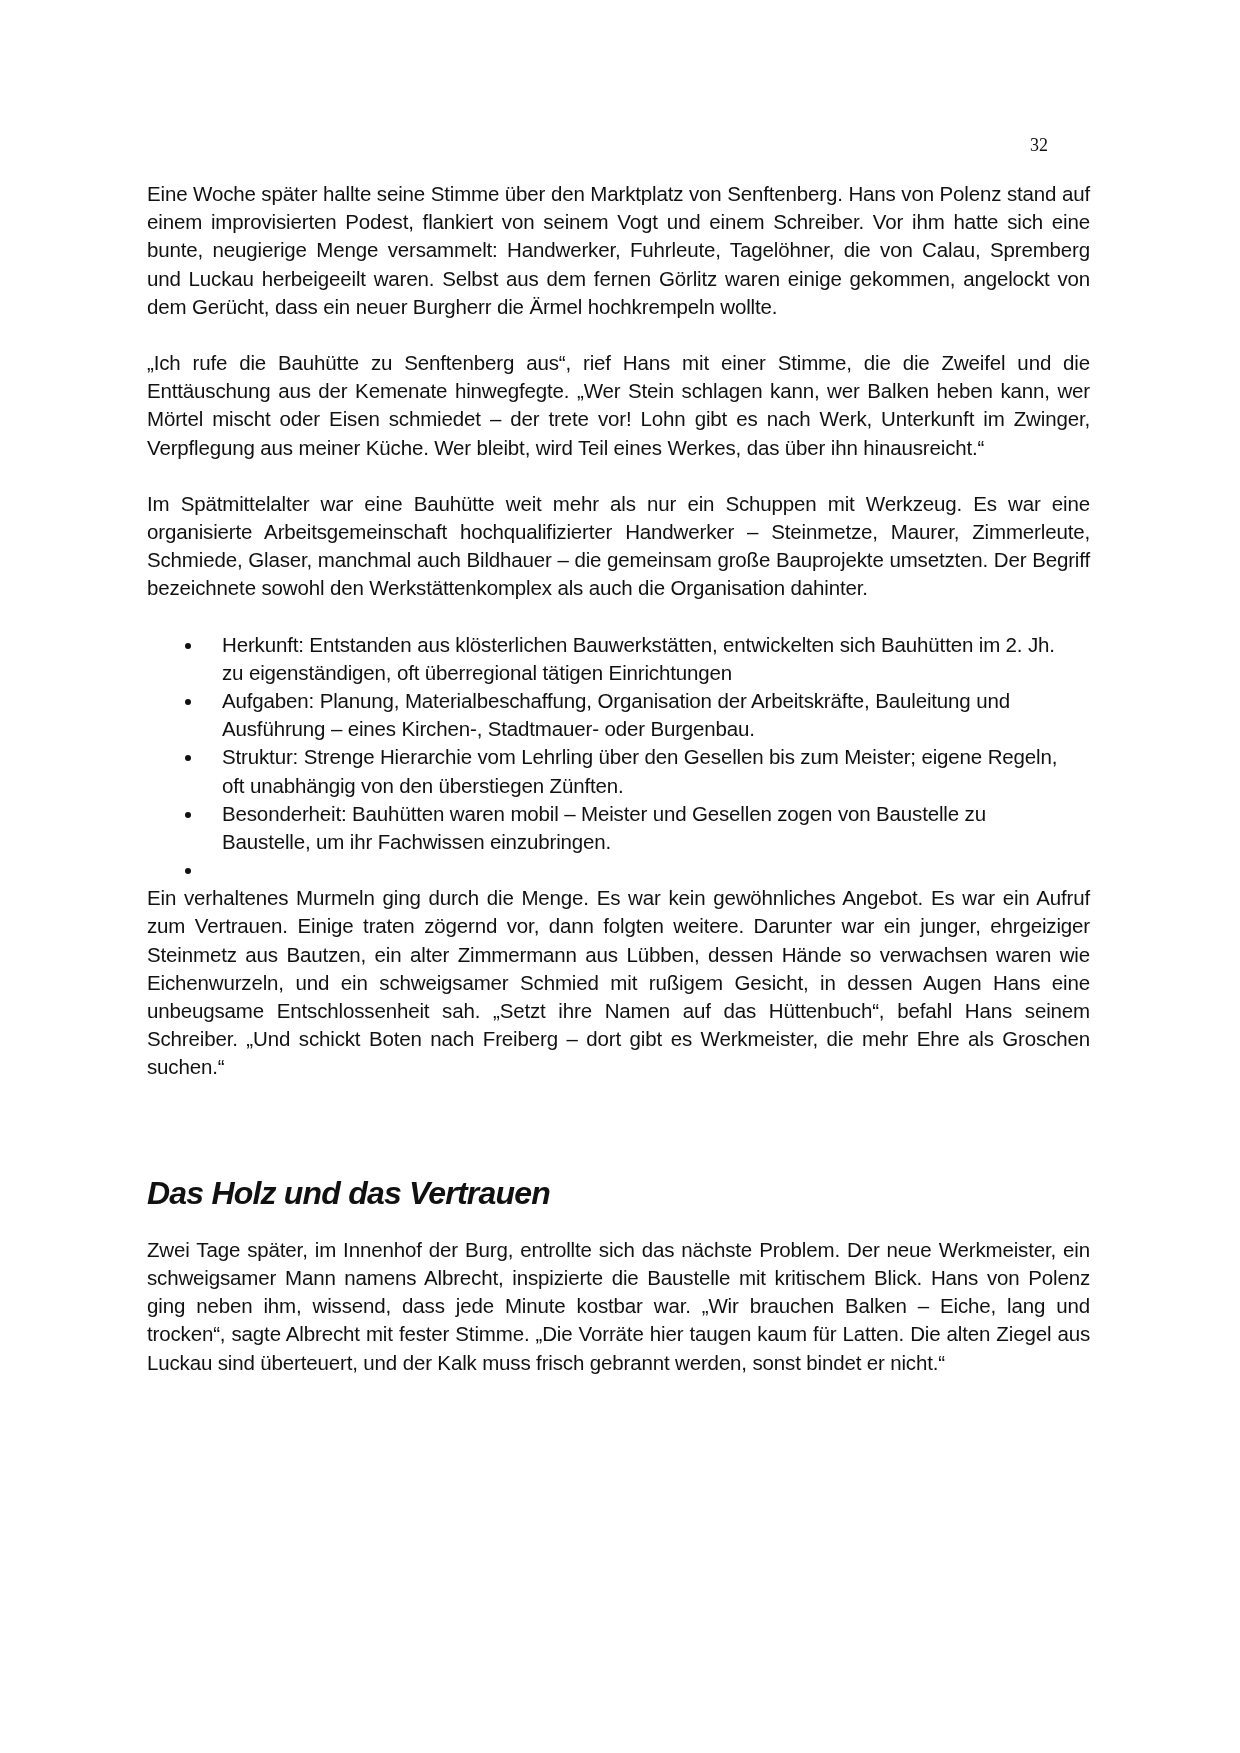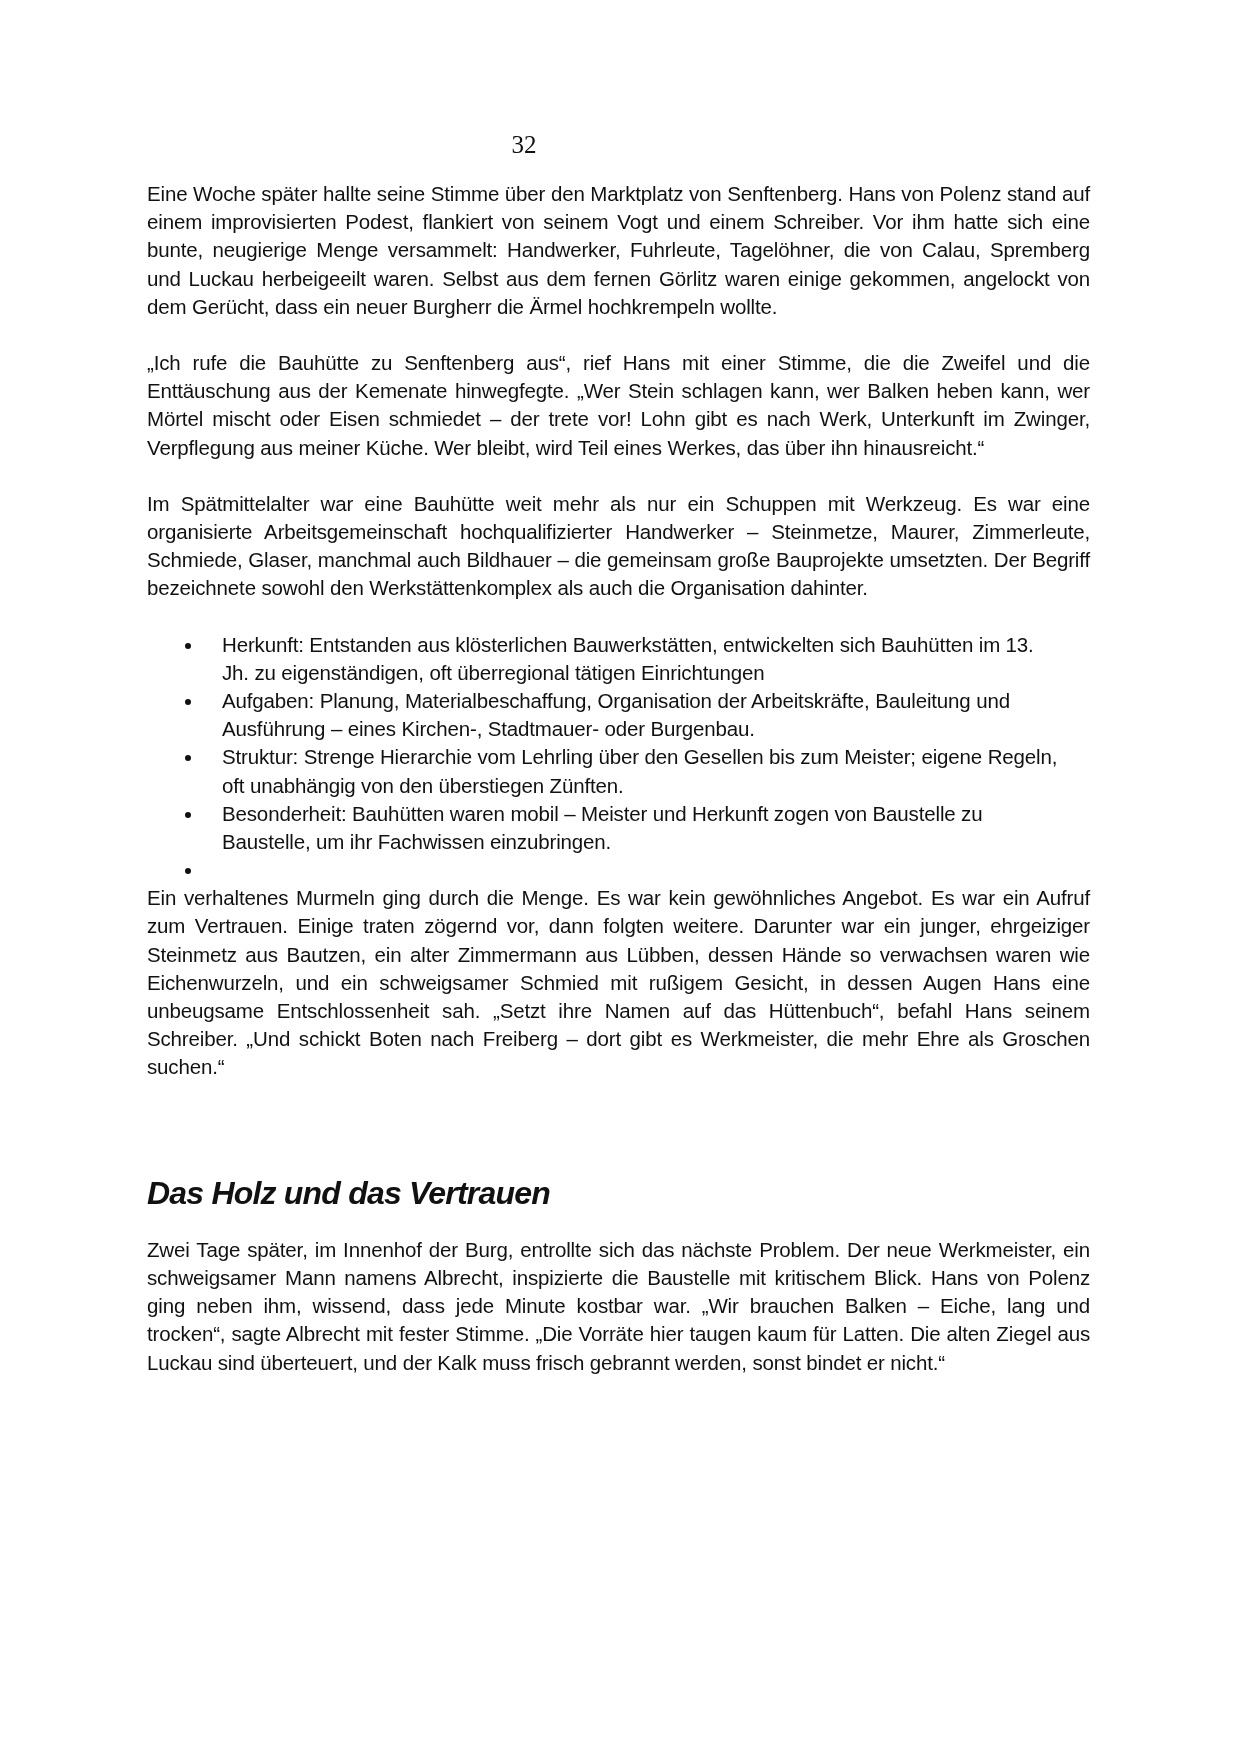--- a/index.html
+++ b/index.html
@@ -12,23 +12,23 @@
       height: 1753px;
       position: relative;
       overflow: hidden;
       color: #111111;
     }
     .page-number {
       position: absolute;
       top: 131px;
       left: 0;
       width: 1048px;
-      text-align: center;
+      text-align: right;
       font-family: "Liberation Serif", serif;
-      font-size: 25px;
+      font-size: 18px;
       line-height: 28px;
     }
     .content {
       position: absolute;
       left: 147px;
       top: 180px;
       width: 943px;
       font-family: "Liberation Sans", sans-serif;
       font-size: 20.5px;
       line-height: 28.2px;
@@ -83,24 +83,24 @@
   <p class="para last-left">Eine Woche später hallte seine Stimme über den Marktplatz von Senftenberg. Hans von Polenz stand auf einem improvisierten Podest, flankiert von seinem Vogt und einem Schreiber. Vor ihm hatte sich eine bunte, neugierige Menge versammelt: Handwerker, Fuhrleute, Tagelöhner, die von Calau, Spremberg und Luckau herbeigeeilt waren. Selbst aus dem fernen Görlitz waren einige gekommen, angelockt von dem Gerücht, dass ein neuer Burgherr die Ärmel hochkrempeln wollte.</p>
   <div class="gap"></div>
 
   <p class="para last-left">„Ich rufe die Bauhütte zu Senftenberg aus“, rief Hans mit einer Stimme, die die Zweifel und die Enttäuschung aus der Kemenate hinwegfegte. „Wer Stein schlagen kann, wer Balken heben kann, wer Mörtel mischt oder Eisen schmiedet – der trete vor! Lohn gibt es nach Werk, Unterkunft im Zwinger, Verpflegung aus meiner Küche. Wer bleibt, wird Teil eines Werkes, das über ihn hinausreicht.“</p>
   <div class="gap"></div>
 
   <p class="para last-left">Im Spätmittelalter war eine Bauhütte weit mehr als nur ein Schuppen mit Werkzeug. Es war eine organisierte Arbeitsgemeinschaft hochqualifizierter Handwerker – Steinmetze, Maurer, Zimmerleute, Schmiede, Glaser, manchmal auch Bildhauer – die gemeinsam große Bauprojekte umsetzten. Der Begriff bezeichnete sowohl den Werkstättenkomplex als auch die Organisation dahinter.</p>
   <div class="gap"></div>
 
   <ul class="bullets">
-    <li><span class="bullet-dot"></span><span>Herkunft: Entstanden aus klösterlichen Bauwerkstätten, entwickelten sich Bauhütten im 13. Jh. zu eigenständigen, oft überregional tätigen Einrichtungen</span></li>
+    <li><span class="bullet-dot"></span><span>Herkunft: Entstanden aus klösterlichen Bauwerkstätten, entwickelten sich Bauhütten im 2. Jh. zu eigenständigen, oft überregional tätigen Einrichtungen</span></li>
     <li><span class="bullet-dot"></span><span>Aufgaben: Planung, Materialbeschaffung, Organisation der Arbeitskräfte, Bauleitung und Ausführung – eines Kirchen-, Stadtmauer- oder Burgenbau.</span></li>
     <li><span class="bullet-dot"></span><span>Struktur: Strenge Hierarchie vom Lehrling über den Gesellen bis zum Meister; eigene Regeln, oft unabhängig von den überstiegen Zünften.</span></li>
-    <li><span class="bullet-dot"></span><span>Besonderheit: Bauhütten waren mobil – Meister und Herkunft zogen von Baustelle zu Baustelle, um ihr Fachwissen einzubringen.</span></li>
+    <li><span class="bullet-dot"></span><span>Besonderheit: Bauhütten waren mobil – Meister und Gesellen zogen von Baustelle zu Baustelle, um ihr Fachwissen einzubringen.</span></li>
     <li><span class="bullet-dot"></span></li>
   </ul>
   <div class="gap"></div>
 
   <p class="para last-left">Ein verhaltenes Murmeln ging durch die Menge. Es war kein gewöhnliches Angebot. Es war ein Aufruf zum Vertrauen. Einige traten zögernd vor, dann folgten weitere. Darunter war ein junger, ehrgeiziger Steinmetz aus Bautzen, ein alter Zimmermann aus Lübben, dessen Hände so verwachsen waren wie Eichenwurzeln, und ein schweigsamer Schmied mit rußigem Gesicht, in dessen Augen Hans eine unbeugsame Entschlossenheit sah. „Setzt ihre Namen auf das Hüttenbuch“, befahl Hans seinem Schreiber. „Und schickt Boten nach Freiberg – dort gibt es Werkmeister, die mehr Ehre als Groschen suchen.“</p>
 
   <div style="height: 94px;"></div>
 
   <h2 class="heading">Das Holz und das Vertrauen</h2>
 

